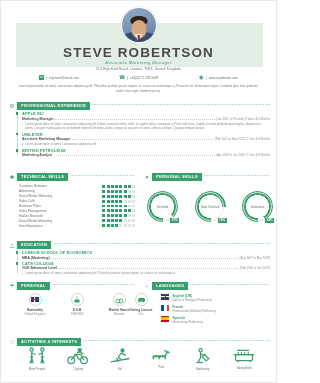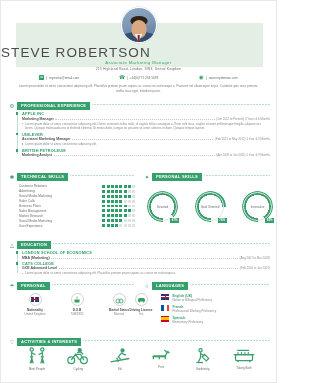--- a/index.html
+++ b/index.html
@@ -47,22 +47,22 @@
     position:absolute; left:50%; bottom:0; transform:translateX(-50%);
     width:8px; height:8px; background:#ecebe9;
     clip-path:polygon(50% 100%, 0 0, 100% 0);
   }
   .avatar .tie {
     position:absolute; left:50%; bottom:0; transform:translateX(-50%);
     width:2.6px; height:7px; background:#8e2430;
   }
 
   .name {
-    position:absolute; left:0; right:0; top:44px; 
-    font-size:13.5px; letter-spacing:1.1px; color:#4a4a4a; font-weight:400;
+    position:absolute; left:0; right:0; top:44px; text-align:center;
+    font-size:13.5px; letter-spacing:1.1px; color:#4a4a4a; font-weight:700;
   }
   .role {
     position:absolute; left:0; right:0; top:59px; text-align:center;
     font-size:4.1px; letter-spacing:.45px; color:#3aa06a;
   }
   .addr {
     position:absolute; left:0; right:0; top:65.5px; text-align:center;
     font-size:3.4px; letter-spacing:.18px; color:#6d6e71;
   }
 

